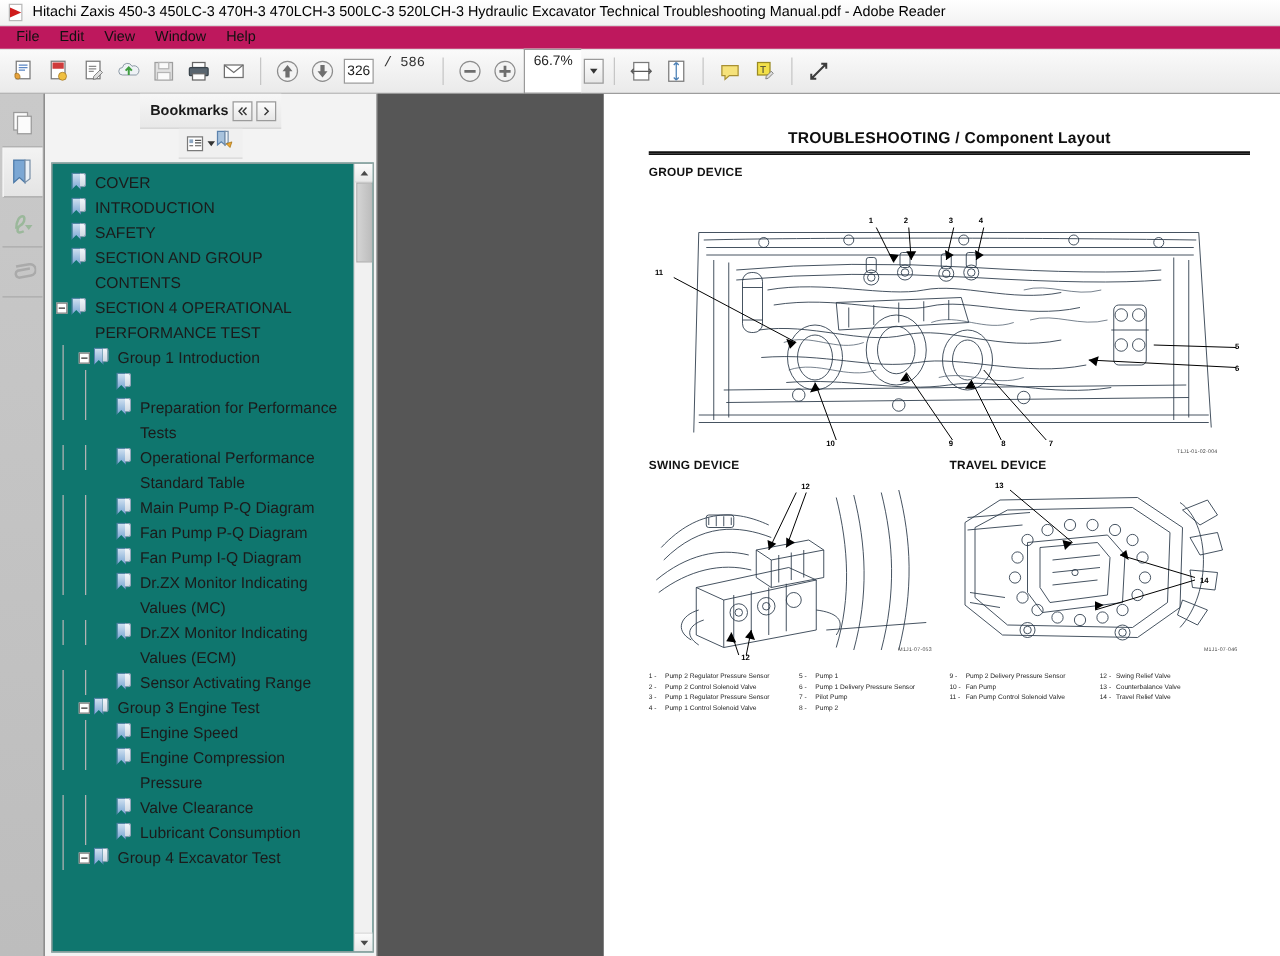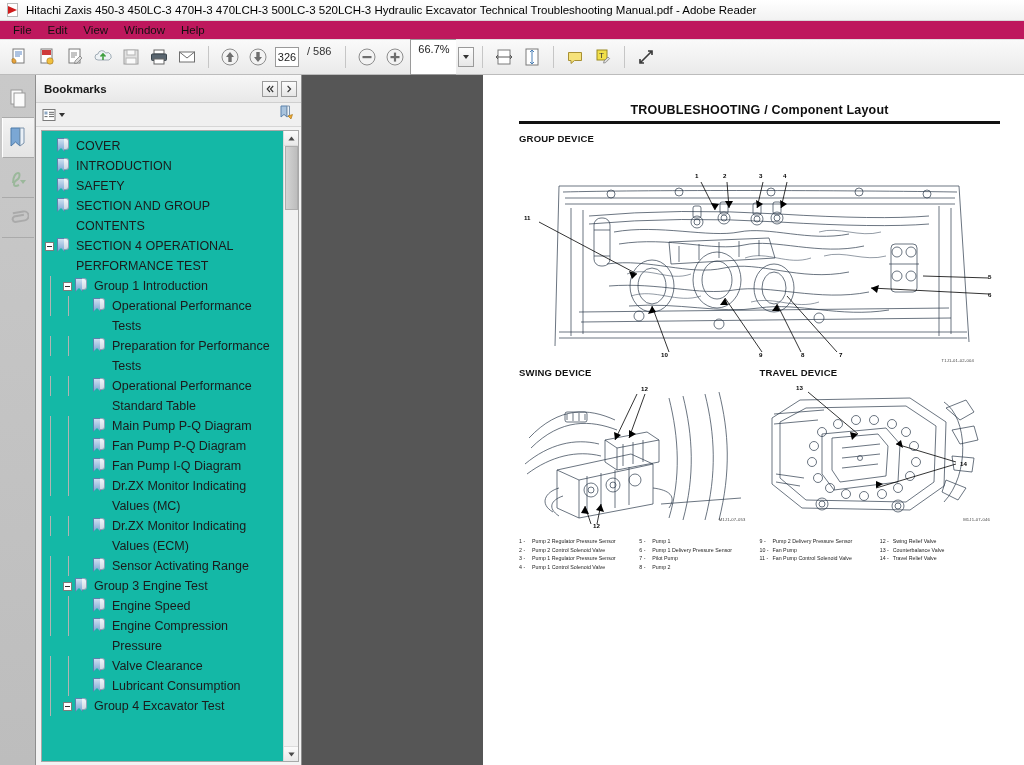--- a/index.html
+++ b/index.html
@@ -82,21 +82,21 @@
   .pagebox {
     width: 24px; height: 20px;
     border: 1px solid #9a9a9a;
     background: #fff;
     font-size: 11px;
     text-align: center;
     line-height: 18px;
     color: #222;
     margin: 0 2px;
   }
-  .pagetotal { font-size: 11px; color:#333; margin: 0 6px 12px 4px; white-space:nowrap; }
+  .pagetotal { font-size: 11px; color:#333; margin: 0 6px 12px 4px; white-space:nowrap;font-family:Liberation Mono, monospace; }
   .zoombox {
     width: 46px; height: 36px;
     border: 1px solid #9a9a9a; border-right: none;
     background:#fff; font-size:11px; text-align:center; line-height:18px; color:#222;
   }
   .zoomdrop {
     width: 16px; height: 20px;
     border: 1px solid #9a9a9a;
     background: linear-gradient(#fdfdfd,#e7e7e7);
     display:flex; align-items:center; justify-content:center;
@@ -130,21 +130,21 @@
   .rail-btn.active {
     background: linear-gradient(#f3f3f3,#e4e4e4);
     border-left: 1px solid #fff;
   }
 
   
   .bm-panel {
     width: 266px;
     background: #f3f3f3;
     border-right: 1px solid #8e8e8e;
-    display:flex; flex-direction:column;
+    display:flex; flex-direction:column;align-items:center;
   }
   .bm-title {
     height: 28px;
     background: linear-gradient(#f7f7f7,#e8e8e8);
     border-bottom: 1px solid #cfcfcf;
     display:flex; align-items:center;
     padding: 0 4px 0 8px;
     font-size: 11.5px;
     font-weight: bold;
     color:#1a1a1a;
@@ -163,21 +163,21 @@
     border-bottom: 1px solid #d6d6d6;
     display:flex; align-items:center;
     padding: 0 6px;
   }
   .bm-toolbar .spacer{flex:1;}
   .optbtn { display:flex; align-items:center; gap:2px; }
 
   .bm-tree-outer {
     flex: 1;
     margin: 3px 2px 3px 5px;
-    background:#14b8a6;
+    background:#0f766e;
     border: 1px solid #a8a8a8;
     display:flex;
     overflow: hidden;
     position: relative;
   }
   .bm-tree {
     flex:1;
     padding: 5px 0 0 0;
     overflow: hidden;
     font-size: 12.5px;
@@ -609,21 +609,20 @@
           <div class="bm-row">
             <span class="guides">
               <span class="indent line"></span>
               <span class="indent line"></span>
             </span>
             <span class="expander"></span>
             <span class="bm-icon">
               <span class="bk-l"></span>
               <span class="bk-r"></span>
             </span>
-            <span class="bm-label">Operational Performance Tests</span>
           </div>
           <div class="bm-row">
             <span class="guides">
               <span class="indent line"></span>
               <span class="indent line"></span>
             </span>
             <span class="expander"></span>
             <span class="bm-icon">
               <span class="bk-l"></span>
               <span class="bk-r"></span>

